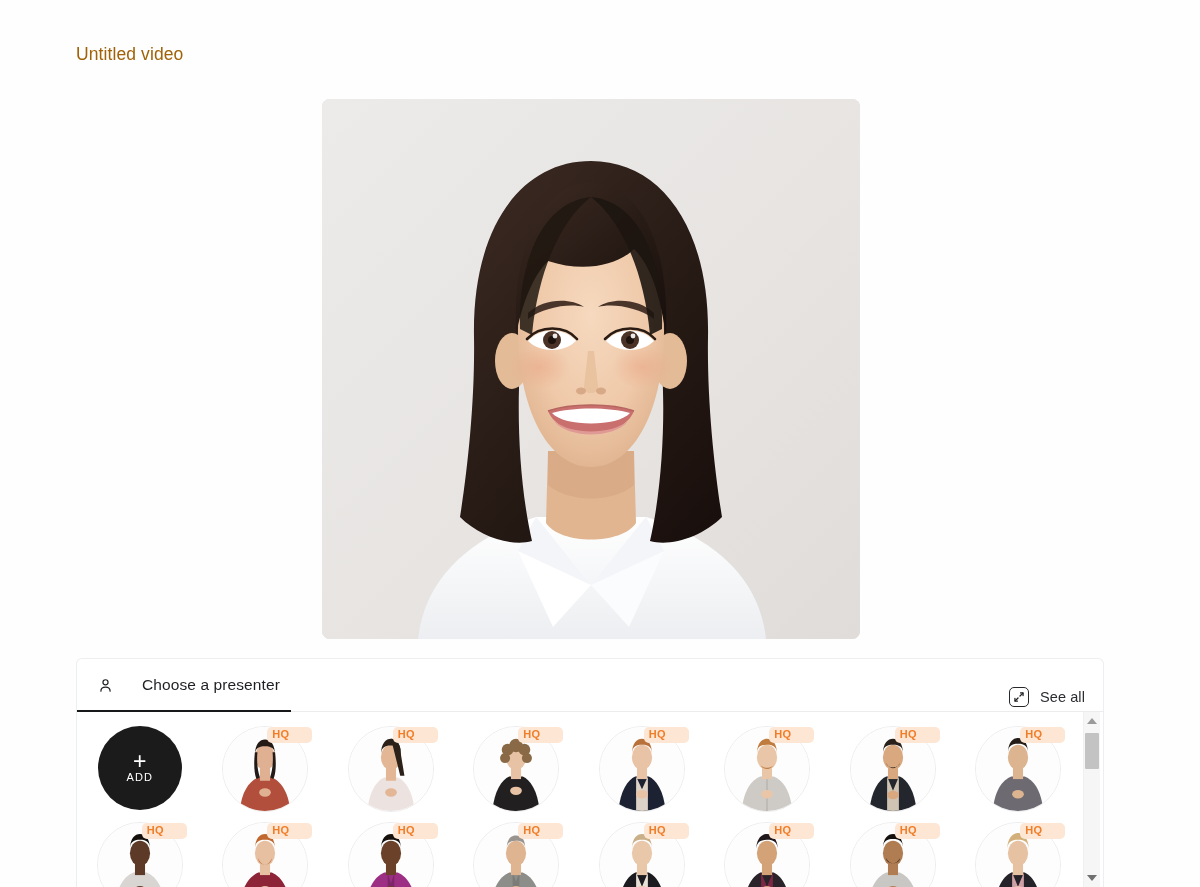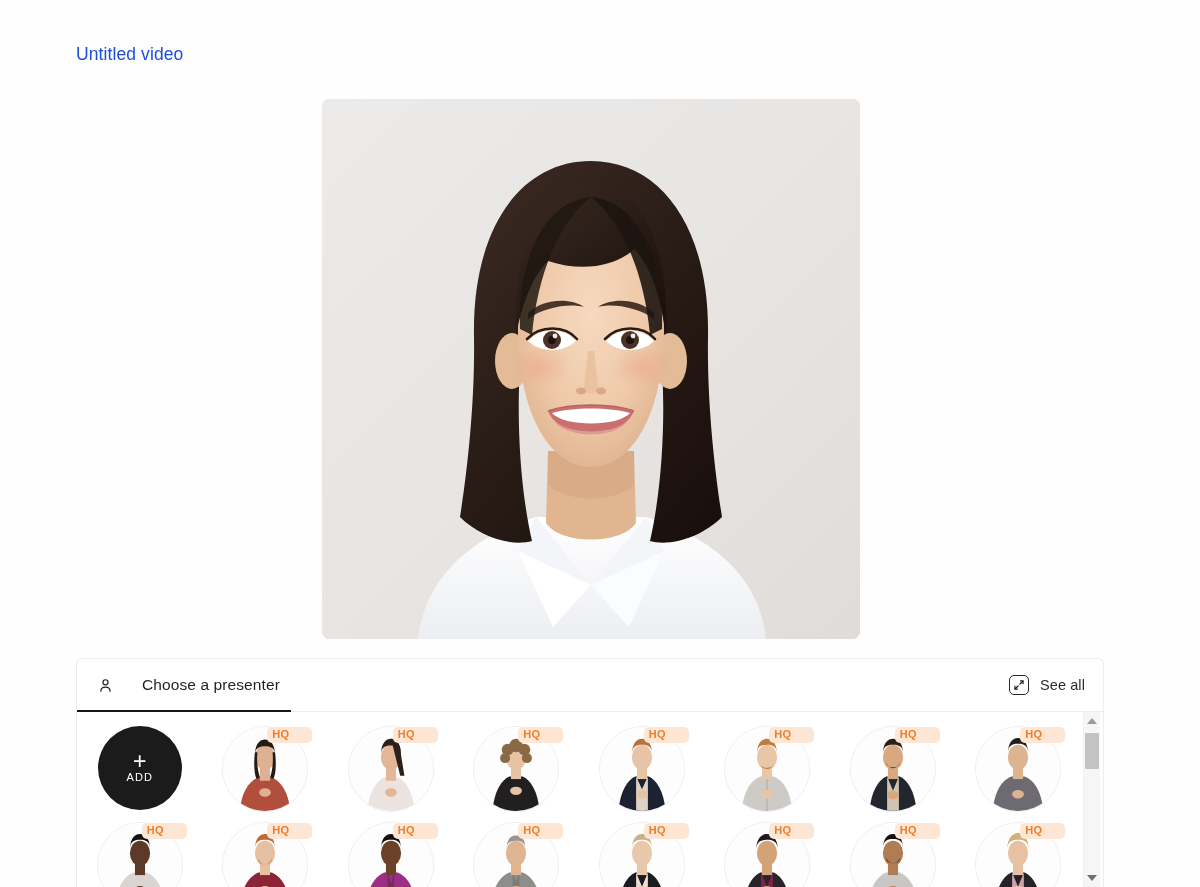--- a/index.html
+++ b/index.html
@@ -16,21 +16,21 @@
     position: relative;
     background: #fefefe;
   }
 
   
   .page-title {
     position: absolute;
     left: 76px;
     top: 44px;
     font-size: 17.5px;
-    color: #1d4ed8;
+    color: #a16207;
     letter-spacing: 0.1px;
     font-weight: 400;
   }
 
   
   .preview-stage {
     position: absolute;
     left: 322px;
     top: 99px;
     width: 538px;
@@ -103,21 +103,21 @@
     bottom: -1px;
     height: 2.5px;
     background: #17181a;
   }
   .tab-icon { display: flex; align-items: center; width: 18px; height: 18px; }
   .tab-icon svg { display: block; }
 
   .see-all {
     position: absolute;
     right: 18px;
-    top: 0;
+    top: 12px;
     height: 52px;
     display: flex;
     align-items: center;
     gap: 11px;
     cursor: pointer;
   }
   .see-all-icon {
     width: 20px;
     height: 20px;
     border: 1.6px solid #26282b;

